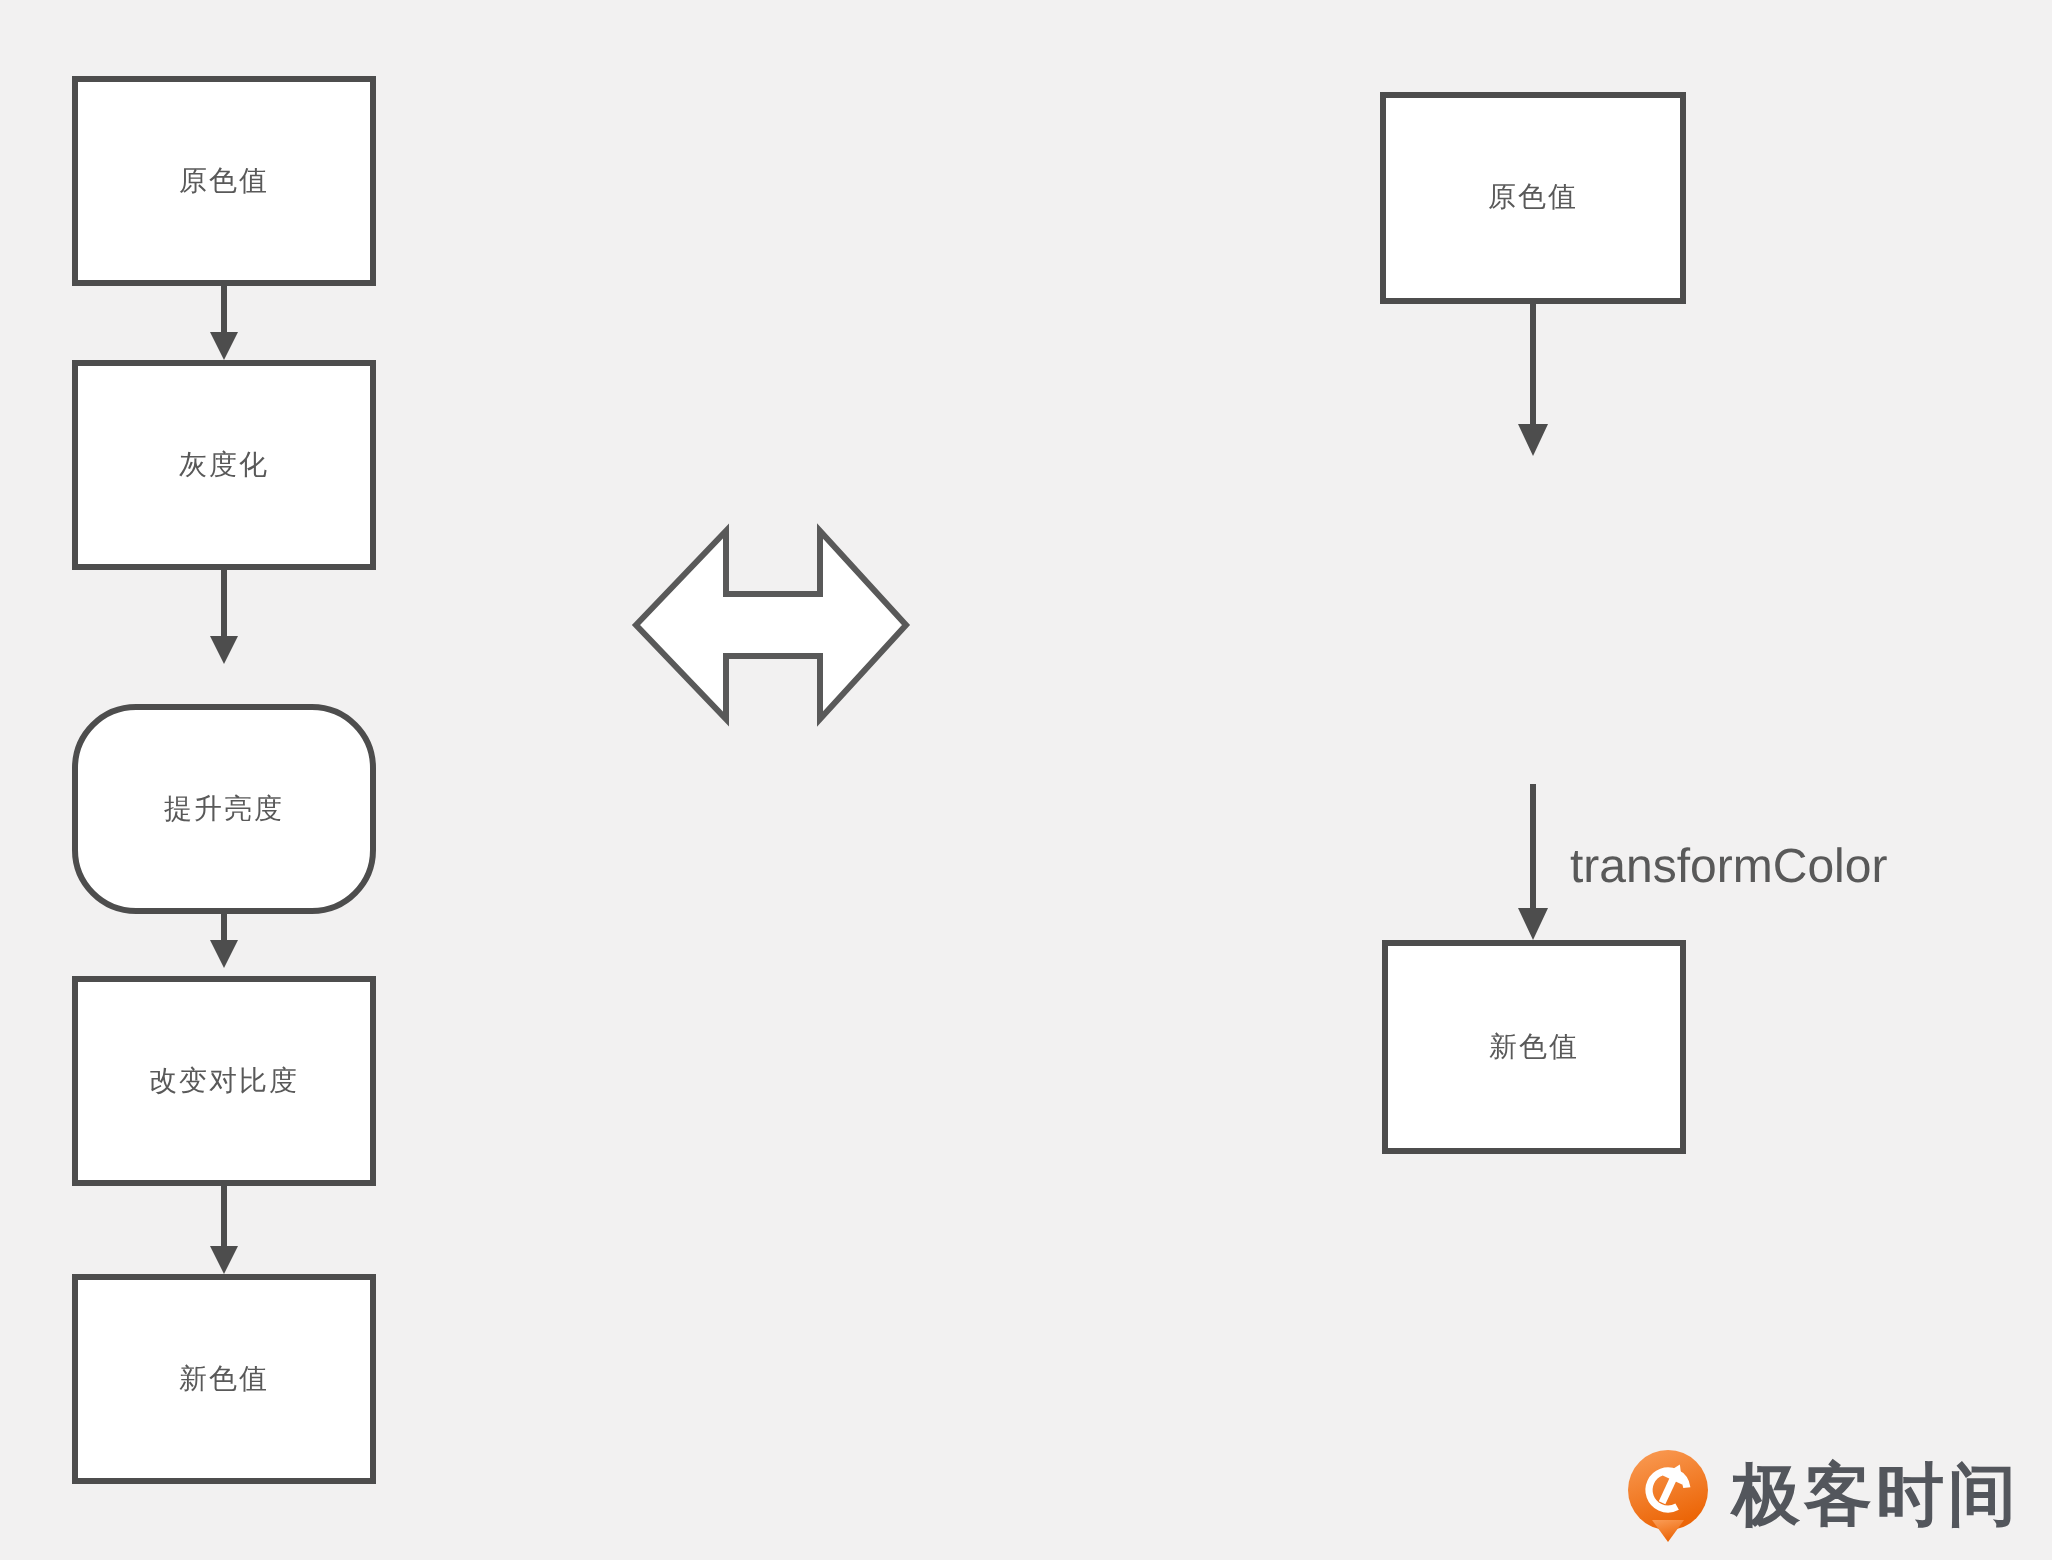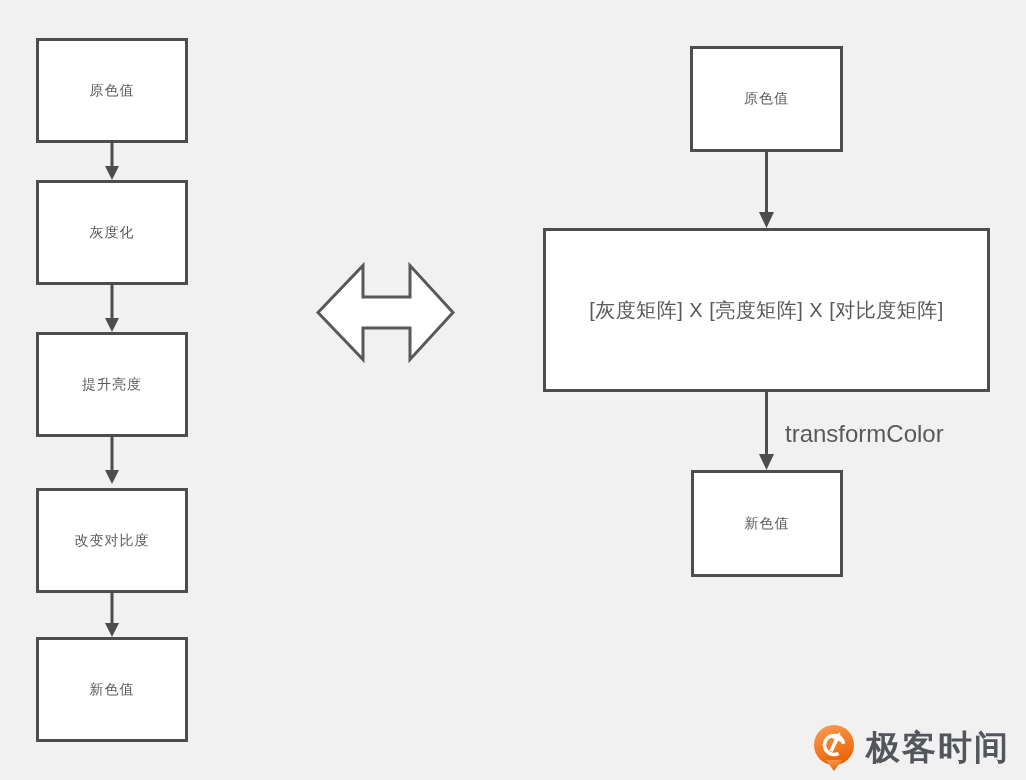--- a/index.html
+++ b/index.html
@@ -87,35 +87,32 @@
 
     <polygon points="318,312.5 363,265.5 363,297 410,297 410,265.5 453,312.5 410,359.5 410,328 363,328 363,359.5" fill="#ffffff" stroke="#595959" stroke-width="3" stroke-linejoin="miter"></polygon>
   </svg>
 
   <div class="box small" style="left:36px; top:38px;">
     <span>原色值</span>
   </div>
   <div class="box small" style="left:36px; top:180px;">
     <span>灰度化</span>
   </div>
-  <div class="box small" style="left:36px; top:332px;">
+  <div class="box small" style="left:36px; top:352px;border-radius:32px;">
     <span>提升亮度</span>
   </div>
   <div class="box small" style="left:36px; top:488px;">
     <span>改变对比度</span>
   </div>
   <div class="box small" style="left:36px; top:637px;">
     <span>新色值</span>
   </div>
 
   <div class="box small" style="left:690px; top:46px; width:153px; height:106px;">
     <span>原色值</span>
-  </div>
-  <div class="box matrix">
-    <span>[灰度矩阵] X [亮度矩阵] X [对比度矩阵]</span>
   </div>
   <div class="arrow-label">transformColor</div>
   <div class="box small" style="left:691px; top:470px; width:152px; height:107px;">
     <span>新色值</span>
   </div>
 
   <div class="logo">
     <svg width="44" height="48" viewBox="0 0 44 48">
       <defs>
         <linearGradient id="og" x1="0" y1="0" x2="0.35" y2="1">

